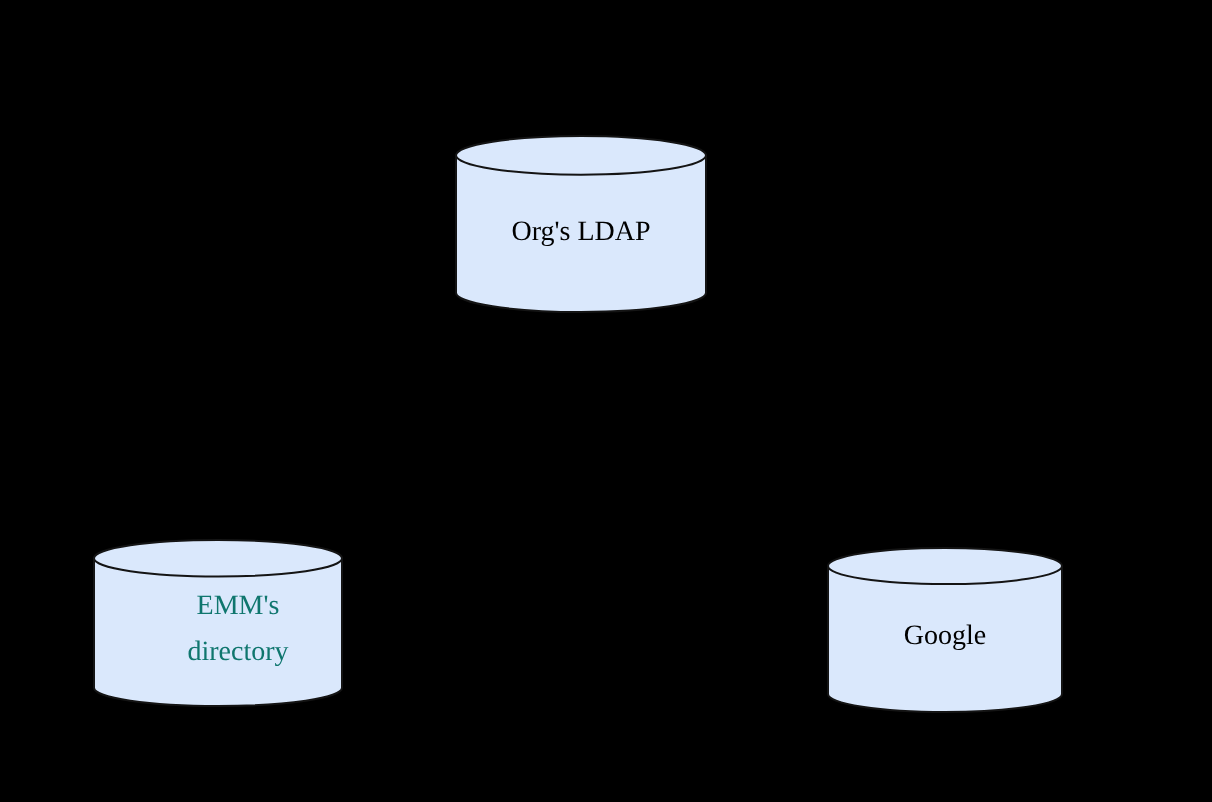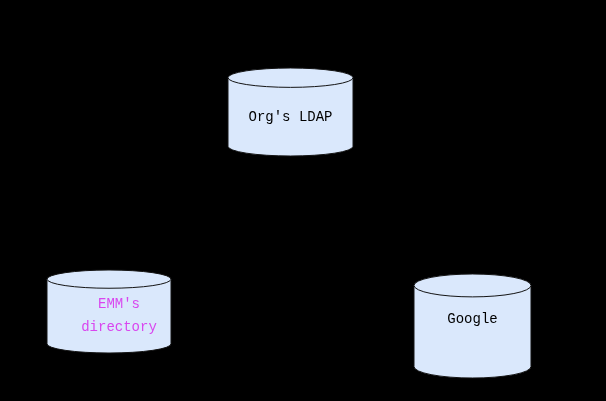--- a/index.html
+++ b/index.html
@@ -33,21 +33,21 @@
   .cyl-label {
     position: absolute;
     left: 0;
     right: 0;
     display: flex;
     flex-direction: column;
     align-items: center;
     justify-content: center;
     text-align: center;
     color: #000000;
-    font-family: Liberation Mono, monospace;
+    font-family: Liberation Serif, serif;
     font-size: 14px;
     line-height: 1.62;
     pointer-events: none;
     white-space: pre-line;
   }
   .cyl-label span {
     display: block;
   }
 </style>
 </head>
@@ -63,27 +63,27 @@
     <div class="cyl-label" style="top: 19.36px; height: 58.96px; color: rgb(0, 0, 0);">
       <span>Org's LDAP</span>
     </div>
   </div>
 
   <div class="cylinder" id="node-emm" style="left: 47px; top: 270px; width: 124px; height: 83px;">
     <svg class="cyl-svg" viewBox="0 0 100 100" preserveAspectRatio="none">
       <path class="cyl-body" d="M 0,11 L 0,89 A 50,11 0 0 0 100,89 L 100,11 Z" vector-effect="non-scaling-stroke" fill="#dae8fc" stroke="#141414" stroke-width="1"></path>
       <ellipse class="cyl-top" cx="50" cy="11" rx="50" ry="11" vector-effect="non-scaling-stroke" fill="#dae8fc" stroke="#141414" stroke-width="1"></ellipse>
     </svg>
-    <div class="cyl-label" style="top: 18.26px; height: 55.61px; color: #d946ef; margin-left: 20px;">
+    <div class="cyl-label" style="top: 18.26px; height: 55.61px; color: #0f766e; margin-left: 20px;">
       <span>EMM's</span>
       <span>directory</span>
     </div>
   </div>
 
-  <div class="cylinder" id="node-google" style="left: 414px; top: 274px; width: 117px; height: 104px;">
+  <div class="cylinder" id="node-google" style="left: 414px; top: 274px; width: 117px; height: 82px;">
     <svg class="cyl-svg" viewBox="0 0 100 100" preserveAspectRatio="none">
       <path class="cyl-body" d="M 0,11 L 0,89 A 50,11 0 0 0 100,89 L 100,11 Z" vector-effect="non-scaling-stroke" fill="#dae8fc" stroke="#141414" stroke-width="1"></path>
       <ellipse class="cyl-top" cx="50" cy="11" rx="50" ry="11" vector-effect="non-scaling-stroke" fill="#dae8fc" stroke="#141414" stroke-width="1"></ellipse>
     </svg>
     <div class="cyl-label" style="top: 18.04px; height: 54.94px; color: rgb(0, 0, 0);">
       <span>Google</span>
     </div>
   </div>
 
 </div>

